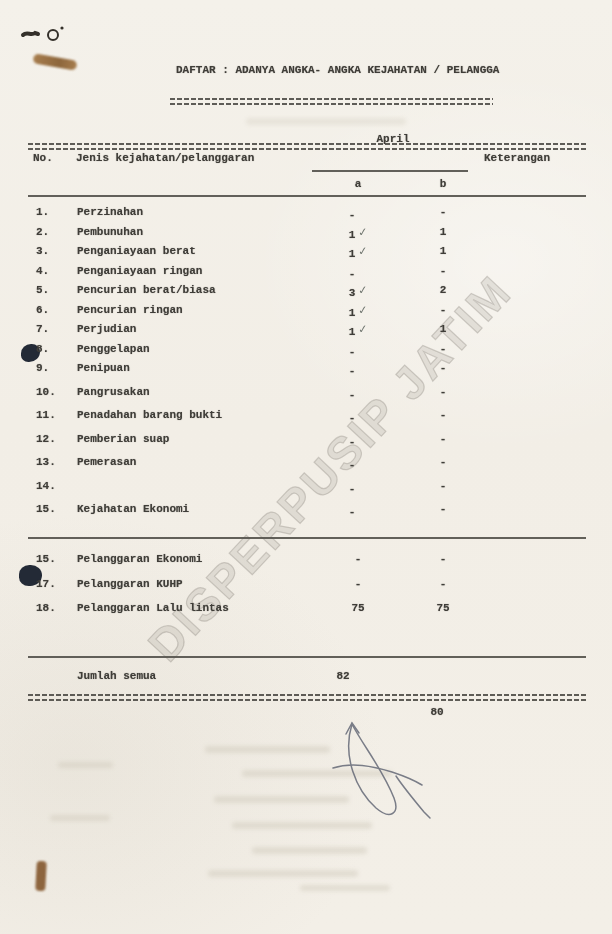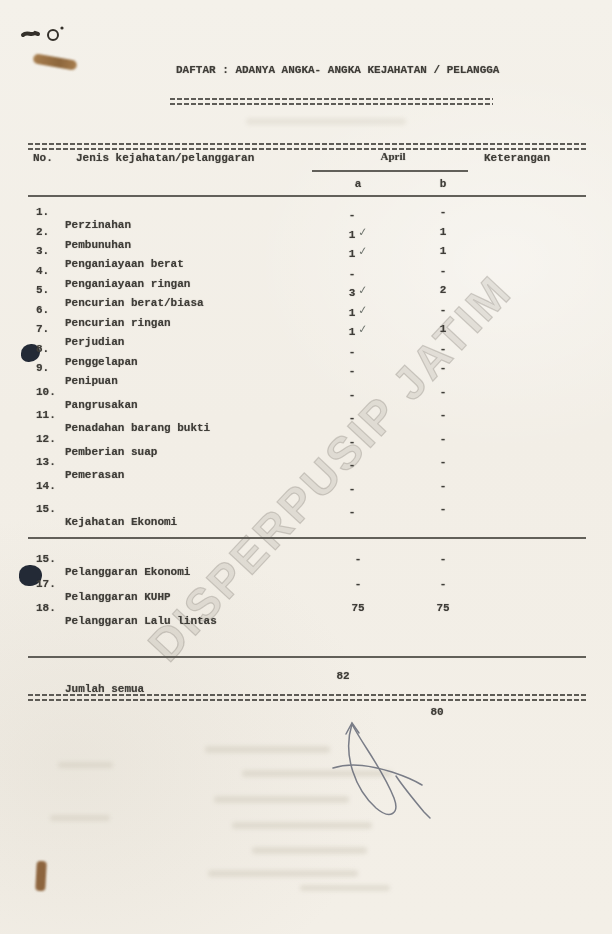--- a/index.html
+++ b/index.html
@@ -30,21 +30,21 @@
     background-repeat:no-repeat,no-repeat;
   }
   .solidline{ position:absolute;height:2px;background:#56544e;filter:blur(.4px);opacity:.92; }
 
   
   .rows-holder{ position:absolute;left:28px;width:558px; }
   .row{ position:relative;height:19.5px; }
   #crime-rows .row:nth-of-type(n+9){ height:23.5px; }
   #summary-rows .row{ height:24.6px; }
   .c-no{ position:absolute;left:8px; }
-  .c-label{ position:absolute;left:37px;margin-top:13px; }
+  .c-label{ position:absolute;left:49px; }
   .c-a{ position:absolute;left:292px;width:76px;text-align:center; }
   .c-b{ position:absolute;left:377px;width:76px;text-align:center; }
   .chk{
     color:#70756f;font-weight:normal;font-size:13px;
     display:inline-block;transform:rotate(-6deg) translateY(-2px);
     margin-left:4px;text-shadow:none;
   }
 
   .watermark{
     position:absolute;left:330px;top:468px;
@@ -86,21 +86,21 @@
   <div class="ghost" style="left:300px;top:885px;width:90px;height:6px"></div>
 
   <div class="watermark">DISPERPUSIP JATIM</div>
 
   <div class="abs tw" style="left:176px;top:64px;">DAFTAR : ADANYA ANGKA- ANGKA KEJAHATAN / PELANGGA</div>
   <div class="eqline" style="left:170px;top:98px;width:323px;"></div>
 
   <div class="eqline" style="left:28px;top:143px;width:558px;"></div>
   <div class="abs tw" style="left:33px;top:152px;">No.</div>
   <div class="abs tw" style="left:76px;top:152px;">Jenis kejahatan/pelanggaran</div>
-  <div class="abs tw" style="left:318px;top:150px;width:150px;text-align:center;font-family:Liberation Serif, serif;">April</div>
+  <div class="abs tw" style="left:318px;top:133px;width:150px;text-align:center;">April</div>
   <div class="abs tw" style="left:484px;top:152px;">Keterangan</div>
   <div class="solidline" style="left:312px;top:170px;width:156px;height:1.6px;"></div>
   <div class="abs tw" style="left:320px;top:178px;width:76px;text-align:center;">a</div>
   <div class="abs tw" style="left:405px;top:178px;width:76px;text-align:center;">b</div>
   <div class="solidline" style="left:28px;top:195px;width:558px;"></div>
 
   <div class="rows-holder tw" id="crime-rows" style="top:206px;">
 
       <div class="row">
         <span class="c-no">1.</span>

